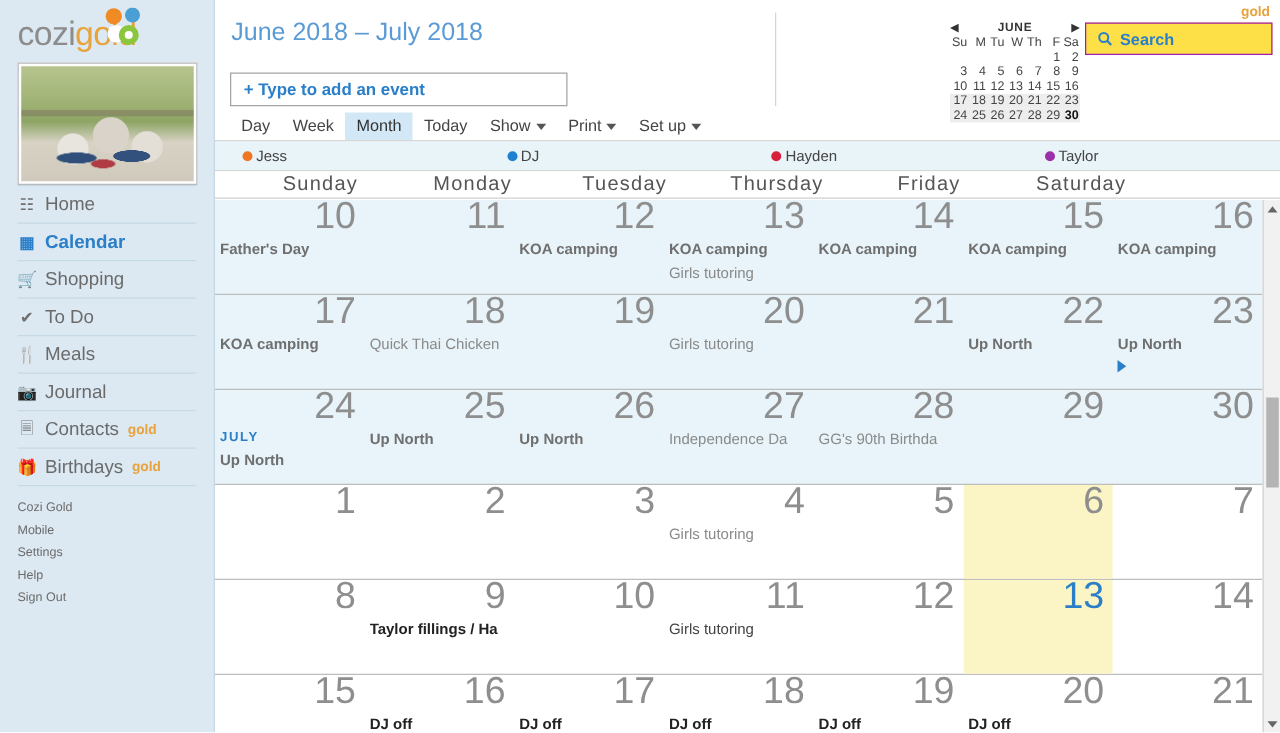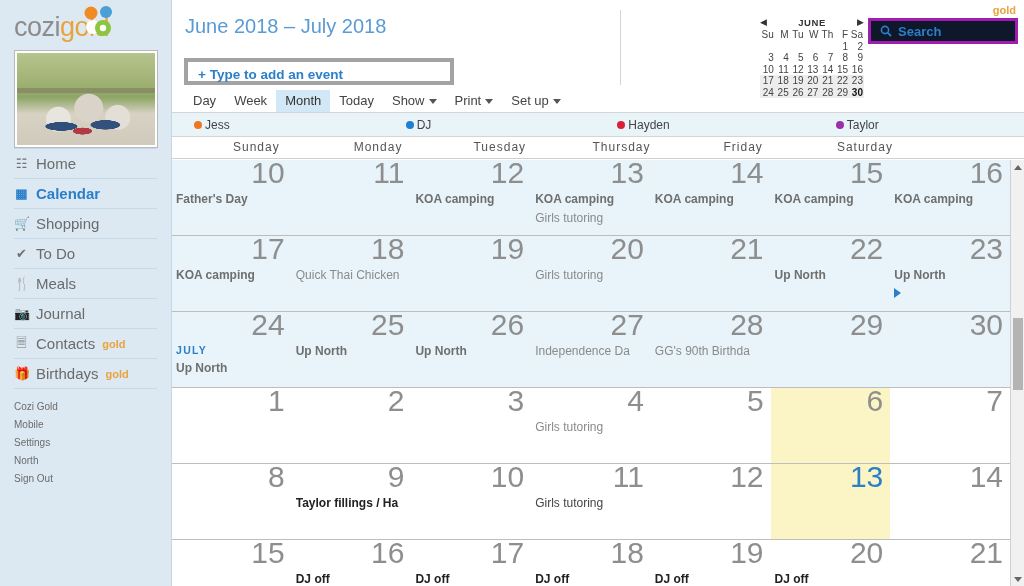--- a/index.html
+++ b/index.html
@@ -74,21 +74,21 @@
   .main { flex: 1; height: 586px; position: relative; background: #fff; }
 
   .topbar { height: 113px; position: relative; border-bottom: 1px solid #d5d5d5; }
   .title {
     position: absolute; left: 13px; top: 15px;
     font-size: 20px; color: #5b9bd5; font-weight: normal;
   }
   .add-event {
     position: absolute; left: 12px; top: 58px;
     width: 270px; height: 27px; line-height: 26px;
-    border: 4px solid #a3a3a3; background: #fff;
+    border: 1px solid #a3a3a3; background: #fff;
     color: #2b7fc9; font-size: 13.5px; font-weight: bold;
     padding-left: 10px; cursor: text;
   }
   .viewbar { position: absolute; left: 12px; top: 90px; display: flex; align-items: center; }
   .vb {
     font-size: 13px; color: #444; padding: 3px 9px; cursor: pointer;
     line-height: 16px;
   }
   .vb.active { background: #d3e8f6; color: #333; }
   .caret { display:inline-block; margin-left:4px; border-left:4px solid transparent;
@@ -108,41 +108,41 @@
   .mc-title { font-size: 9.5px; font-weight: bold; letter-spacing: .6px; color: #333; }
   .mc-arrow { font-size: 9px; color: #333; cursor: pointer; line-height: 9px; }
   .mc-grid { display: grid; grid-template-columns: repeat(7, 1fr); text-align: right; }
   .mc-grid span { font-size: 10px; line-height: 11.5px; padding-right: 1px; }
   .mc-dow { color: #444; font-weight: normal; }
   .mc-row-hl { background: #ededed; }
   .mc-today { font-weight: bold; color: #111; }
 
   .search {
     position: absolute; right: 6px; top: 18px;
-    width: 150px; height: 26px; border: 3px solid #a21caf; background: #0f172a;
+    width: 150px; height: 26px; border: 1px solid #a21caf; background: #fde047;
     display: flex; align-items: center; gap: 6px; padding-left: 9px; cursor: text;
   }
   .search-txt { color: #2b7fc9; font-size: 13px; font-weight: bold; }
   .gold-badge { position: absolute; right: 8px; top: 4px; color: #e8a33d; font-size: 11px; font-weight: bold; }
 
   
   .legend {
     height: 24px; background: #e9f4f9; border-bottom: 1px solid #d5d5d5;
     display: flex; align-items: center;
   }
   .legend-item { display: flex; align-items: center; gap: 3px; font-size: 12px; color: #444; cursor: pointer; }
   .dot { width: 8px; height: 8px; border-radius: 50%; display: inline-block; }
 
   
   .dow-head {
     height: 22px; display: grid; grid-template-columns: repeat(7, 1fr);
     border-bottom: 1px solid #cfcfcf; background: #fff;
   }
   .dow-head div {
-    text-align: center; font-size: 12px; color: #555; letter-spacing: 1px; line-height: 21px; margin-left: 47px;
+    text-align: center; font-size: 16px; color: #555; letter-spacing: 1px; line-height: 21px; margin-left: 47px;
   }
 
   
   .grid-wrap { position: absolute; left: 0; right: 14px; top: 160px; bottom: 0; overflow: hidden; }
   .week { position: relative; height: 76px; border-bottom: 1px solid #bdbdbd; }
   .week.past { background: #e8f4f9; }
   .week-days { position: absolute; inset: 0; display: grid; grid-template-columns: repeat(7, 1fr); }
   .daycell { position: relative; }
   .daynum {
     position: absolute; right: 7px; top: -4px;
@@ -244,21 +244,21 @@
         <span class="ic">🎁</span>
         <span>Birthdays</span>
         <span class="gold-tag">gold</span>
       </div>
     </div>
 
     <div class="subnav">
       <div>Cozi Gold</div>
       <div>Mobile</div>
       <div>Settings</div>
-      <div>North</div>
+      <div>Help</div>
       <div>Sign Out</div>
     </div>
   </div>
 
   <div class="main">
 
     <div class="topbar">
       <div class="title">June 2018 – July 2018</div>
 
       <div class="add-event">+ Type to add an event</div>

